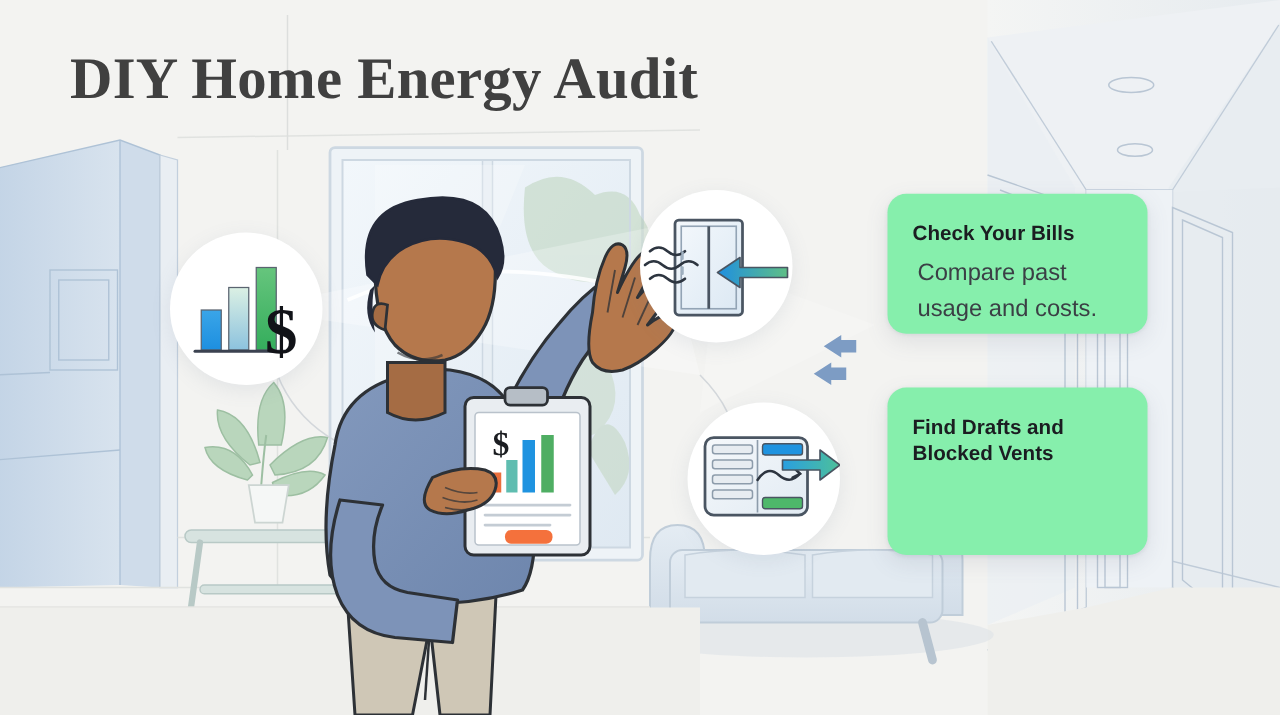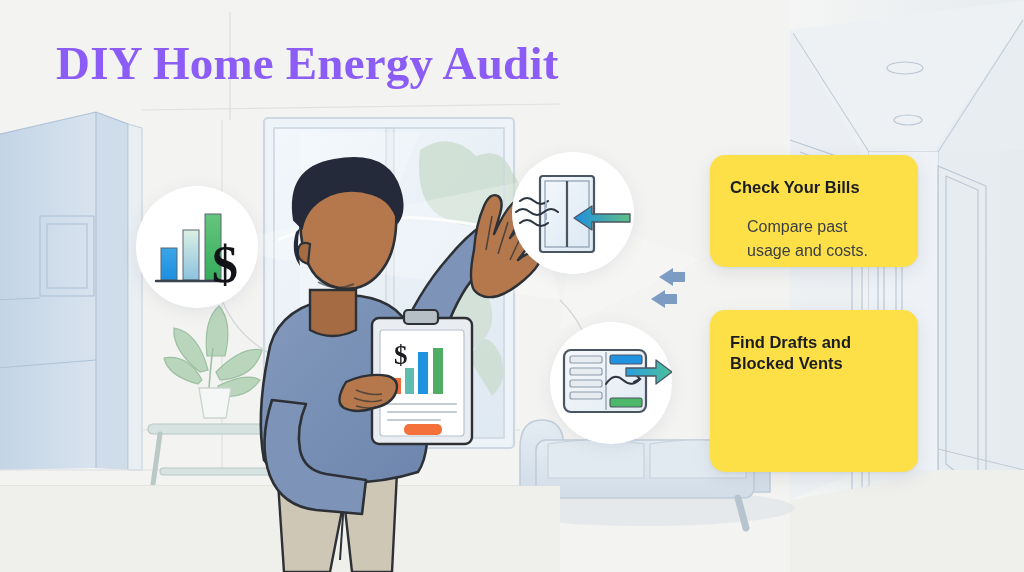--- a/index.html
+++ b/index.html
@@ -34,53 +34,53 @@
     font-size: 47px;
     line-height: 1.08;
     letter-spacing: 0.2px;
     color: #1f95e0;
     white-space: nowrap;
     z-index: 40;
   }
   
   .card {
     position: absolute;
-    background: #fde047;
+    background: #86efac;
     border-radius: 15px;
     box-shadow: 0 6px 18px rgba(90, 104, 120, 0.13),
                 0 1px 3px rgba(90, 104, 120, 0.10);
     z-index: 35;
     box-sizing: border-box;
   }
   #card-bills {
     left: 710px;
     top: 155px;
     width: 208px;
     height: 112px;
     padding: 22px 20px 0 20px;
   }
   #card-drafts {
     left: 710px;
     top: 310px;
     width: 208px;
-    height: 162px;
+    height: 134px;
     padding: 22px 20px 16px 20px;
   }
   .card-title {
     font-size: 16.5px;
     font-weight: bold;
     color: #1b1d21;
     line-height: 1.28;
     margin: 0 0 7px 0;
   }
   .card-body {
-    font-size: 16px;
+    font-size: 19px;
     color: #3b3f45;
     line-height: 1.5;
-    margin: 17px;
+    margin: 4px;
   }
   
   .bubble {
     position: absolute;
     border-radius: 50%;
     background: #ffffff;
     z-index: 28;
   }
   #bubble-chart  { left: 136px; top: 186px; width: 122px; height: 122px;
                    box-shadow: 0 4px 16px rgba(110,125,145,.12); }
@@ -337,21 +337,21 @@
       <path d="M346 382 q22 -10 42 -6 q12 4 8 16 q-4 12 -22 16
                q-18 6 -30 0 q-10 -6 2 -26 Z" fill="#b5784c" stroke="#2d3136" stroke-width="2.4" stroke-linejoin="round"></path>
       <g stroke="#2d3136" stroke-width="1.4" fill="none" opacity="0.7">
         <path d="M356 390 q14 6 26 4"></path>
         <path d="M354 398 q16 6 28 2"></path>
         <path d="M356 406 q14 4 24 0"></path>
       </g>
     </g>
   </svg>
 
-  <div class="title" style="color: #8b5cf6;">DIY Home Energy Audit</div>
+  <div class="title" style="color: #404040;">DIY Home Energy Audit</div>
 
   <div class="bubble" id="bubble-chart">
     <svg viewBox="0 0 122 122" width="122" height="122">
       <circle cx="61" cy="61" r="61" fill="url(#bubbleWhite)"></circle>
       <defs>
         <linearGradient id="cb1" x1="0" y1="1" x2="0" y2="0">
           <stop offset="0" stop-color="#1d8fe0"></stop>
             <stop offset="1" stop-color="#3aa5e8"></stop>
         </linearGradient>
         <linearGradient id="cb2" x1="0" y1="1" x2="0" y2="0">

